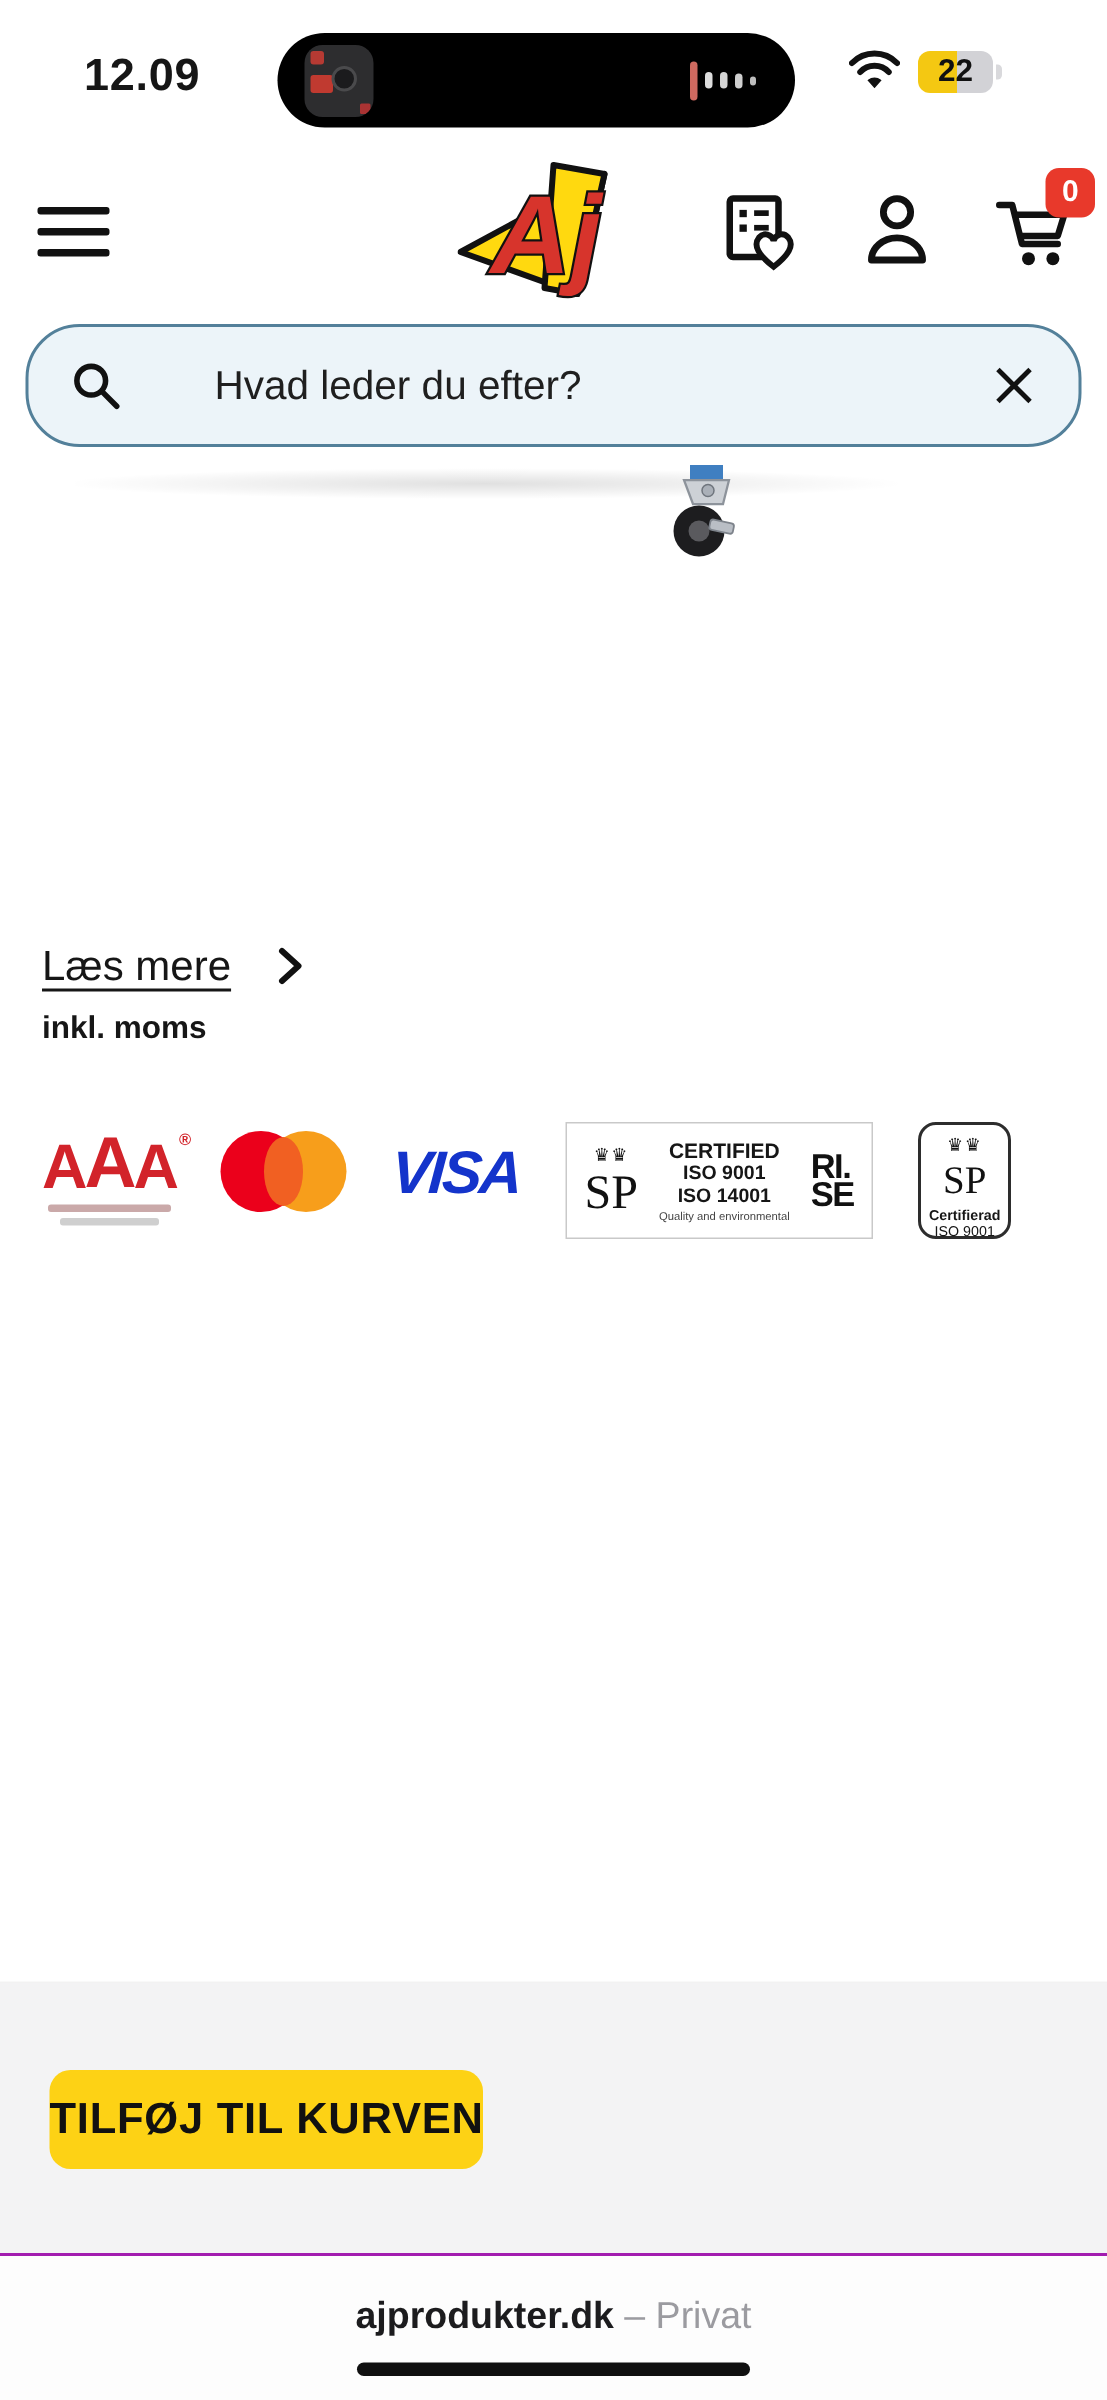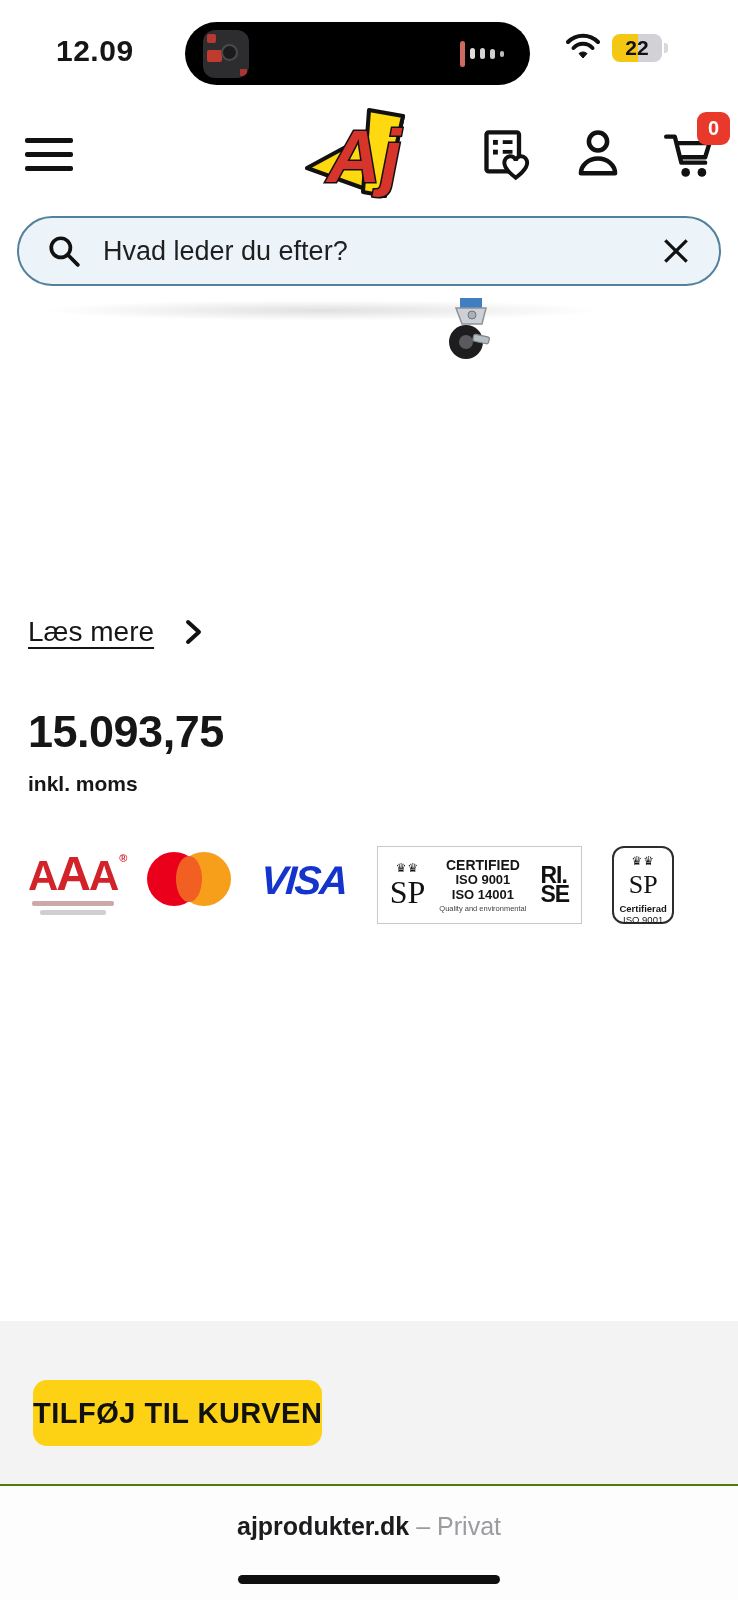--- a/index.html
+++ b/index.html
@@ -33,22 +33,22 @@
   .header { position:relative; height:112px; }
   .hamburger { position:absolute; left:25px; top:38px; width:48px; cursor:pointer; }
   .hamburger div { height:5px; background:#111; border-radius:2px; margin-bottom:9px; }
   .logo { position:absolute; left:305px; top:6px; width:112px; height:100px; }
   .hdr-icons { position:absolute; right:22px; top:26px; display:flex; gap:40px; align-items:center; }
   .hdr-icon { position:relative; width:52px; height:56px; display:flex; align-items:center; justify-content:center; }
   .cart-badge { position:absolute; right:-14px; top:-14px; min-width:33px; height:33px; background:#e8392b; color:#fff;
                 border-radius:9px; font-size:20px; font-weight:700; display:flex; align-items:center; justify-content:center; }
 
   
-  .search { position:relative; margin:4px 17px 0; height:70px; background:#ecf4f9; border:2.5px solid #53809a;
-            border-radius:36px; display:flex; align-items:center; padding:0 28px; }
+  .search { position:relative; margin:4px 17px 0; height:82px; background:#ecf4f9; border:2.5px solid #53809a;
+            border-radius:36px; display:flex; align-items:center; padding:0 28px;gap:40px; }
   .search input { flex:1; border:none; outline:none; background:transparent; font-size:27px; color:#1a1a1a;
                   margin-left:22px; font-family:inherit; }
   .search input::placeholder { color:#1f1f1f; opacity:1; }
 
   
   .image-area { position:relative; height:298px; background:#fff; }
   .floor-shadow { position:absolute; left:50px; top:14px; width:650px; height:26px;
                   background:radial-gradient(ellipse 60% 55% at 42% 40%, rgba(0,0,0,.12), rgba(0,0,0,0) 72%); }
   .caster { position:absolute; left:446px; top:12px; }
 
@@ -93,22 +93,22 @@
   .sp-cert .l1 { font-size:9.5px; font-weight:700; margin-top:3px; }
   .sp-cert .l2 { font-size:9.5px; }
 
   
   .cta-bar { position:absolute; left:0; right:0; bottom:98px; height:180px; background:#f3f3f4; z-index:50;
              box-shadow:0 -1px 0 rgba(0,0,0,.05); }
   .cta-btn { display:block; margin:58px 33px 0; height:66px; background:#fdd215; border:none; border-radius:14px;
              font-family:inherit; font-size:29px; font-weight:800; letter-spacing:.5px; color:#111; cursor:pointer; }
 
   
-  .browser { position:absolute; left:0; right:0; bottom:0; height:116px; background:#fdfdfd;
-             border-top:2px solid #4d7c0f; z-index:60; text-align:center; }
+  .browser { position:absolute; left:0; right:0; bottom:0; height:98px; background:#fdfdfd;
+             border-top:2px solid #a21caf; z-index:60; text-align:center; }
   .urlline { margin-top:26px; font-size:25px; }
   .urlline .domain { font-weight:600; color:#1c1c1e; }
   .urlline .sep { color:#9b9ba0; }
   .urlline .mode { color:#9b9ba0; }
   .home-indicator { position:absolute; left:50%; transform:translateX(-50%); bottom:16px; width:262px; height:9px;
                     background:#101010; border-radius:5px; }
 </style>
 </head>
 <body>
 
@@ -211,21 +211,20 @@
   <div class="content">
 
 
     <div class="read-more">
       <span>Læs mere</span>
       <svg width="20" height="26" viewBox="0 0 20 26">
         <polyline points="4,3 15,13 4,23" fill="none" stroke="#111" stroke-width="4" stroke-linecap="round" stroke-linejoin="round"></polyline>
       </svg>
     </div>
 
-    <div class="price">15.093,75</div>
     <div class="vat">inkl. moms</div>
 
     
     <div class="logos">
       <div class="aaa">
         <div class="aaa-row">
           <span class="a1">A</span>
             <span class="a2">A</span>
             <span class="a3">A</span>
           <span class="reg">®</span>

